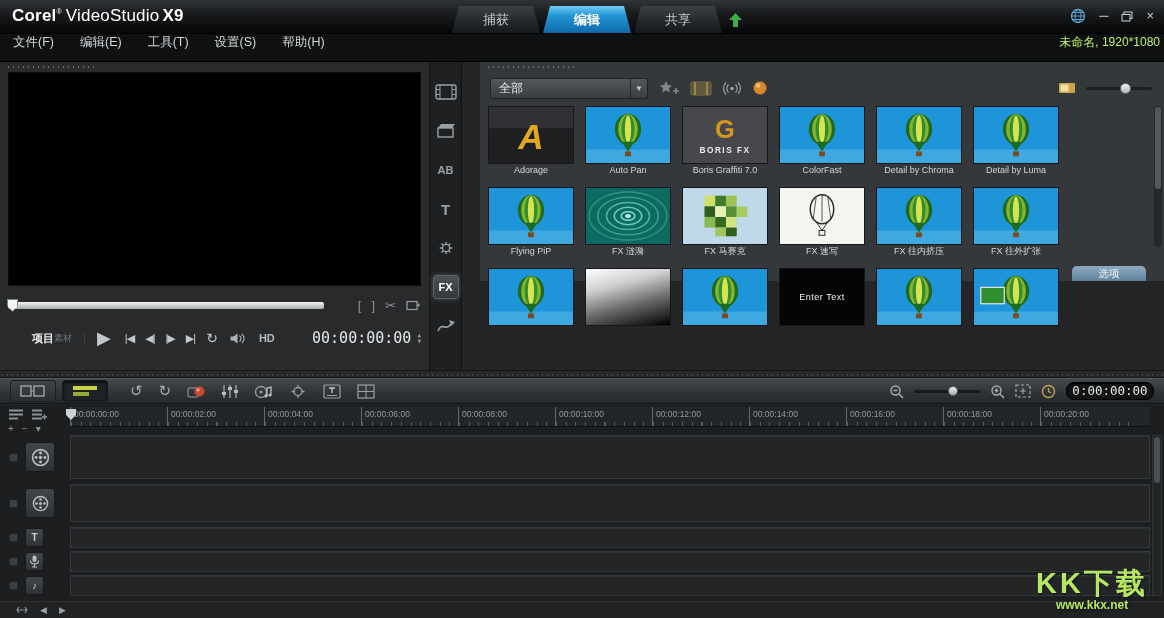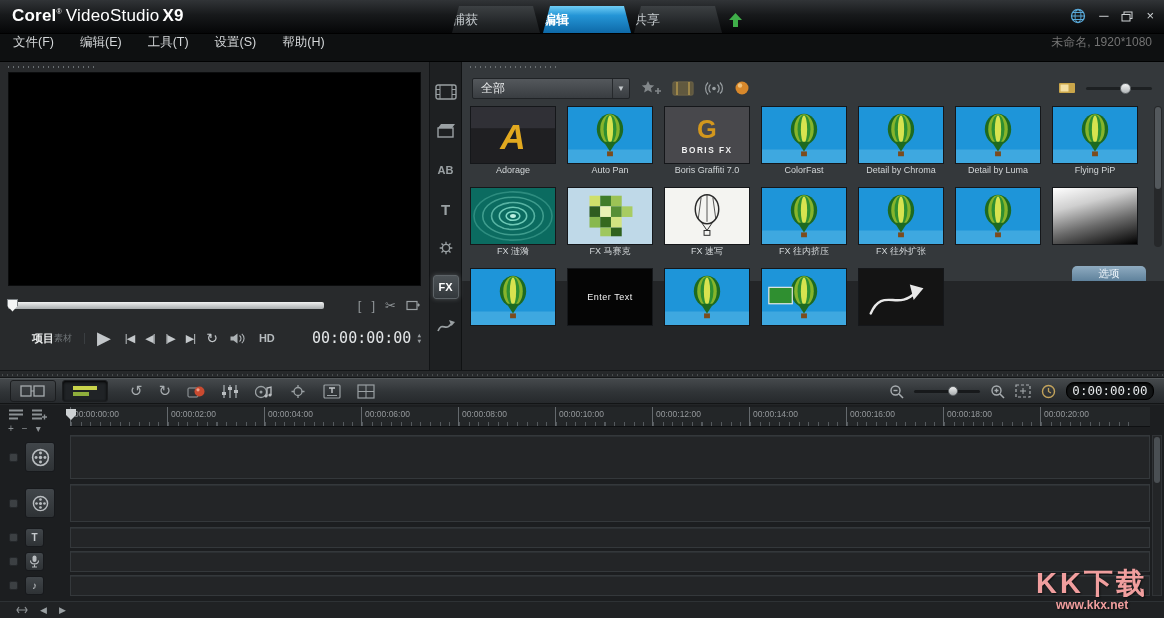--- a/index.html
+++ b/index.html
@@ -9,33 +9,33 @@
   svg{display:block;}
 
   
   .titlebar{position:absolute;top:0;left:0;right:0;height:34px;
     background:linear-gradient(#313437 0%,#17191b 45%,#050607 100%);border-bottom:1px solid #000;}
   .logo{position:absolute;left:12px;top:6px;font-size:17px;color:#fff;letter-spacing:.2px;}
   .logo .l-corel{font-weight:bold;}
   .logo sup{font-size:7px;margin-right:4px;}
   .logo .l-ver{font-weight:bold;margin-left:3px;}
   .tabs{position:absolute;left:452px;bottom:0;display:flex;gap:3px;}
-  .tab{width:88px;height:27px;line-height:27px;font-size:13px;color:#c3c8cb;cursor:pointer;
+  .tab{width:88px;height:27px;line-height:27px;text-align:center;font-size:13px;color:#c3c8cb;cursor:pointer;
     background:linear-gradient(#3c4043,#202325 70%,#17191b);
     clip-path:polygon(7px 0,calc(100% - 7px) 0,100% 100%,0 100%);}
   .tab.active{background:linear-gradient(#6fcdf5 0%,#2495d6 35%,#0e69a8 100%);color:#fff;font-weight:bold;}
   .green-arrow{position:absolute;left:728px;bottom:5px;cursor:pointer;}
   .winctl{position:absolute;right:10px;top:8px;display:flex;align-items:center;gap:13px;}
   .wbtn{color:#cfd3d5;font-size:13px;line-height:14px;cursor:pointer;}
 
   
   .menubar{position:absolute;top:34px;left:0;right:0;height:28px;background:#0e1011;
     border-bottom:1px solid #010202;display:flex;}
   .mitem{padding:0 13px;font-size:12.5px;color:#d4d7d9;cursor:pointer;}
-  .proj-info{margin-left:auto;padding-right:12px;font-size:12px;color:#737373;}
+  .proj-info{margin-left:auto;padding-right:4px;font-size:12px;color:#bef264;}
 
   
   .preview{position:absolute;top:62px;left:0;width:430px;height:308px;background:#282a2c;border-right:1px solid #121416;}
   .dots{position:absolute;height:4px;width:92px;left:6px;top:3px;
     background-image:radial-gradient(#6a7073 0.9px,rgba(0,0,0,0) 1.1px);background-size:5px 4px;background-repeat:repeat-x;}
   .video{position:absolute;left:8px;top:10px;width:413px;height:214px;background:#000;border:1px solid #0b0c0d;}
   .seekrow{position:absolute;left:8px;right:8px;top:234px;height:18px;display:flex;align-items:center;}
   .seektrack{width:316px;height:7px;background:linear-gradient(#f0f1f1,#a8acae);border-radius:2px;position:relative;cursor:pointer;}
   .seekthumb{position:absolute;left:-1px;top:-3px;width:11px;height:13px;background:#f4f5f5;border:1px solid #7e8386;
     clip-path:polygon(0 0,100% 0,100% 54%,50% 100%,0 54%);}
@@ -58,21 +58,21 @@
   .navstrip{position:absolute;top:62px;left:430px;width:32px;height:308px;background:#1e2022;
     border-right:1px solid #101213;display:flex;flex-direction:column;align-items:center;padding-top:18px;gap:15px;}
   .nicon{width:26px;height:24px;display:flex;align-items:center;justify-content:center;color:#9aa0a3;
     font-size:11px;font-weight:bold;cursor:pointer;}
   .nicon.txt{font-size:11px;}
   .nicon.big{font-size:15px;}
   .nicon.active{background:linear-gradient(#4c5256,#33383c);border:1px solid #5d6367;border-radius:3px;
     color:#fff;box-shadow:0 0 5px rgba(220,230,240,.25);}
 
   
-  .gallery{position:absolute;top:62px;left:462px;right:0;height:219px;background:#34383b;}
+  .gallery{position:absolute;top:62px;left:480px;right:0;height:219px;background:#34383b;}
   .gtop{position:absolute;top:14px;left:10px;right:12px;height:24px;display:flex;align-items:center;gap:10px;}
   .dropdown{width:158px;height:21px;background:linear-gradient(#54585c,#393d41);border:1px solid #202326;
     border-radius:2px;display:flex;align-items:center;font-size:12px;color:#e9ebec;padding-left:8px;cursor:pointer;}
   .dd-arrow{margin-left:auto;width:17px;text-align:center;font-size:8px;color:#c3c7ca;border-left:1px solid #26292c;line-height:19px;}
   .gicon{cursor:pointer;display:flex;align-items:center;}
   .flex-sp{flex:1;}
   .zslider{width:66px;height:3px;background:#1d2022;border-radius:2px;position:relative;cursor:pointer;}
   .zthumb{position:absolute;left:34px;top:-4px;width:11px;height:11px;border-radius:50%;
     background:linear-gradient(#f2f3f3,#b2b6b8);border:1px solid #6b7073;}
   .grid{position:absolute;top:44px;left:8px;right:8px;height:224px;overflow:hidden;
@@ -135,21 +135,21 @@
     background:linear-gradient(#41464a,#2e3235);border:1px solid #17191c;border-radius:3px;cursor:pointer;
     color:#c6cacd;font-size:13px;font-weight:bold;padding:0;}
   .tbtn2.sm{width:19px;height:19px;font-size:10px;}
   .lane{flex:1;height:100%;background:#232527;border:1px solid #34383b;box-shadow:inset 0 1px 0 #2c3033;cursor:pointer;}
   .vscroll{position:absolute;right:2px;top:30px;bottom:22px;width:10px;background:#232527;border:1px solid #303336;}
   .vthumb{margin:1px;height:46px;background:#4a4f53;border-radius:3px;cursor:grab;}
   .hscrollrow{position:absolute;left:0;right:0;bottom:0;height:17px;background:#202224;border-top:1px solid #2e3235;
     display:flex;align-items:center;gap:12px;padding-left:16px;color:#9aa0a3;font-size:9px;}
   .hscrollrow span{cursor:pointer;}
   .watermark{position:absolute;right:16px;bottom:6px;text-align:center;font-weight:bold;
-    color:#fca5a5;opacity:.95;text-shadow:1px 1px 2px rgba(0,0,0,.6);}
+    color:#bef264;opacity:.95;text-shadow:1px 1px 2px rgba(0,0,0,.6);}
   .wm1{font-size:29px;letter-spacing:3px;line-height:30px;}
   .wm2{font-size:12px;}
 </style>
 </head>
 <body>
 
 <div class="app">
 
   <header class="titlebar">
     <div class="logo">

